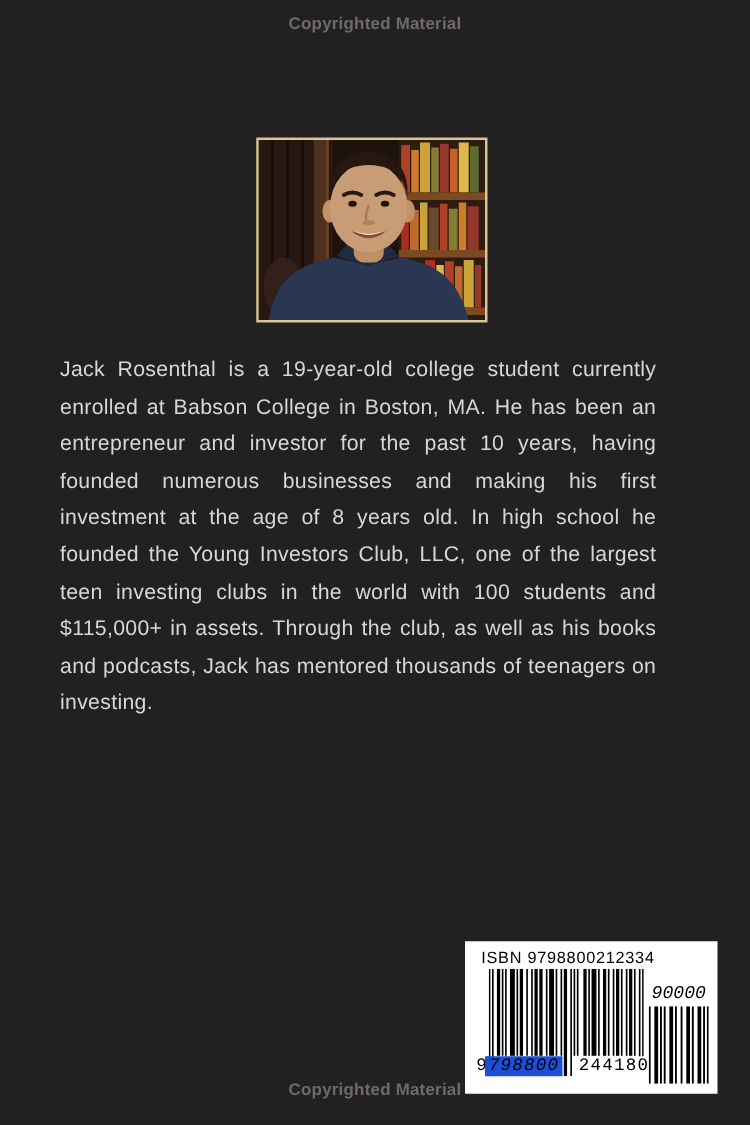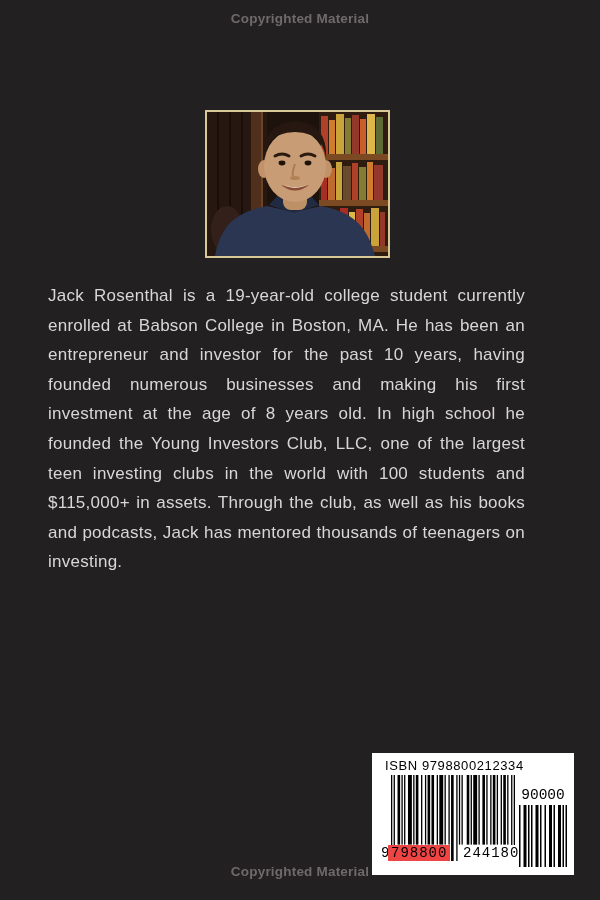--- a/index.html
+++ b/index.html
@@ -32,24 +32,24 @@
   }
   .isbn-label {
     position:absolute; top:5px; left:13px; font-size:13px;
     letter-spacing:0.6px; color:#000; white-space:nowrap;
   }
   .ean { position:absolute; left:8px; top:22px; width:136px; height:96px; }
   .ean-bars { position:absolute; left:11px; top:0; width:124px; height:86px; }
   .ean-bars rect, .addon-bars rect { fill:#000; }
   .num { position:absolute; top:70px; font-family:"Liberation Mono", monospace; font-size:14px; line-height:16px; }
   .num-lead  { left:1px; }
-  .num-mid   { left:8px;  background:#ef4444; padding:0 3px; letter-spacing:1px; }
+  .num-mid   { left:8px;  background:#1d4ed8; padding:0 3px; letter-spacing:1px;font-style:italic; }
   .num-right { left:80px;  background:#fff; padding:0 3px; letter-spacing:1px; }
 
-  .addon { position:absolute; left:146px; top:34px; width:50px; height:84px; }
+  .addon { position:absolute; left:146px; top:34px; width:50px; height:84px;font-style:italic; }
   .addon-num {
     width:50px; text-align:center; font-family:"Liberation Mono", monospace;
     font-size:14.5px; line-height:16px;
   }
   .addon-bars { display:block; margin:2px auto 0 auto; width:48px; height:62px; }
 </style>
 </head>
 <body>
 
 <div class="page">

